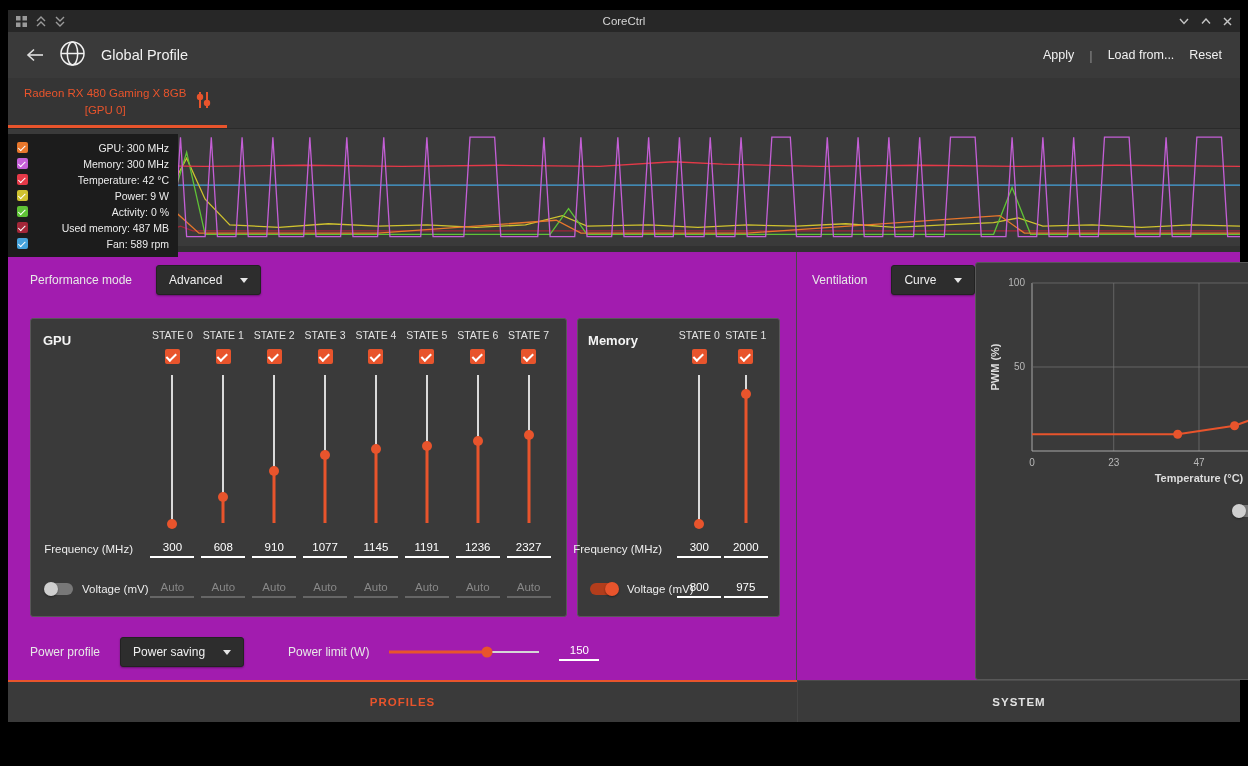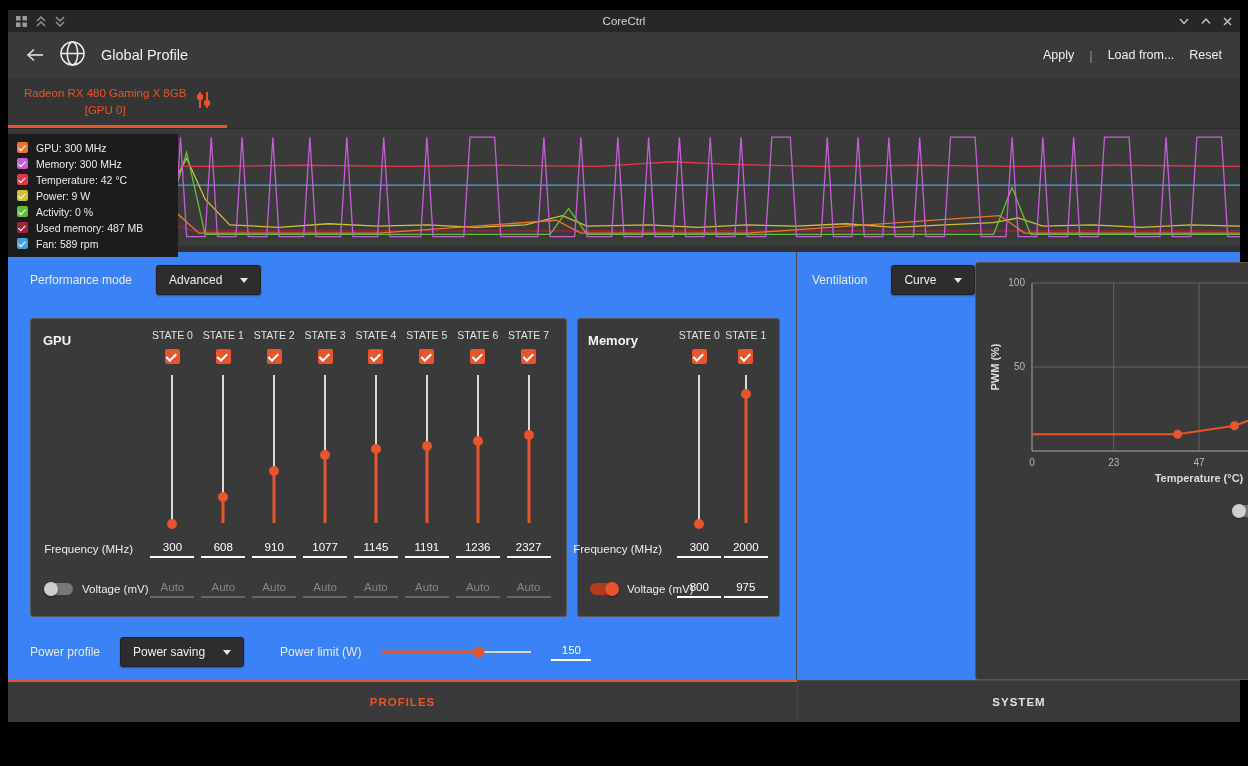--- a/index.html
+++ b/index.html
@@ -1,19 +1,19 @@
 <!DOCTYPE html>
 <html><head>
 <meta charset="utf-8">
 <style>
   * { box-sizing: border-box; margin: 0; padding: 0; }
   html,body { width:1248px; height:766px; background:#000; overflow:hidden;
     font-family:"Liberation Sans", sans-serif; color:#e8e8e8; }
   .window { position:absolute; left:8px; top:10px; width:1232px; height:712px;
-    background:#3b82f6; display:flex; flex-direction:column; }
+    background:#a21caf; display:flex; flex-direction:column; }
 
   
   .titlebar { height:22px; background:#272727; display:flex; align-items:center;
     padding:0 8px; flex:0 0 auto; }
   .tb-left { display:flex; gap:9px; align-items:center; width:120px; }
   .tb-icon { display:flex; align-items:center; }
   .tb-title { flex:1; text-align:center; font-size:11.5px; color:#d6d6d6; }
   .tb-right { display:flex; gap:12px; align-items:center; width:120px; justify-content:flex-end; }
 
   
@@ -32,21 +32,21 @@
   .device-tab .tab-text { text-align:center; font-size:11.5px; line-height:1.4; color:#e8e8e8; }
   .device-tab.active { border-bottom:3px solid #e8542c; }
   .device-tab.active .tab-text { color:#e8542c; }
 
   
   .graph-section { height:124px; position:relative; background:#3a3a3a;
     border-top:1px solid #2a2a2a; border-bottom:6px solid #313131; flex:0 0 auto; }
   #monitor-svg { position:absolute; inset:0; width:100%; height:100%; }
   .legend { position:absolute; left:0; top:5px; width:170px; background:#1c1c1c;
     padding:6px 9px; display:flex; flex-direction:column; gap:1px; }
-  .legend-item { display:flex; align-items:center; gap:8px; height:15px; font-size:10.5px; color:#ececec; }
+  .legend-item { display:flex; align-items:center; gap:8px; height:15px; font-size:10.5px; color:#ececec;justify-content:space-between; }
   .legend-check { width:11px; height:11px; border-radius:2px; flex:0 0 auto;
     display:flex; align-items:center; justify-content:center; }
   .legend-check::after { content:''; width:6px; height:3px; border-left:1.5px solid #fff;
     border-bottom:1.5px solid #fff; transform:rotate(-45deg) translate(0,-1px); }
 
   
   .content { flex:1; display:flex; min-height:0; }
   .content-left { width:789px; flex:0 0 auto; border-right:1px solid #484848;
     padding-left:22px; padding-right:16px; display:flex; flex-direction:column; }
   .content-right { flex:1; padding-left:15px; padding-right:14px; display:flex; flex-direction:row; }
@@ -442,21 +442,21 @@
             </div>
         </div>
       </div>
 
       <div class="power-row">
         <span>Power profile</span>
         <div class="dropdown">
           <span>Power saving</span>
           <span class="caret"></span>
         </div>
-        <span style="margin-left:16px">Power limit (W)</span>
+        <span style="margin-left:24px">Power limit (W)</span>
         <div class="hslider">
           <div class="htrack"></div>
           <div class="hfill" id="power-fill" style="width: 65%;"></div>
           <div class="hhandle" id="power-handle" style="left: 65%;"></div>
         </div>
         <div class="num-input" style="width:40px">150</div>
       </div>
     </div>
 
     <div class="content-right">

